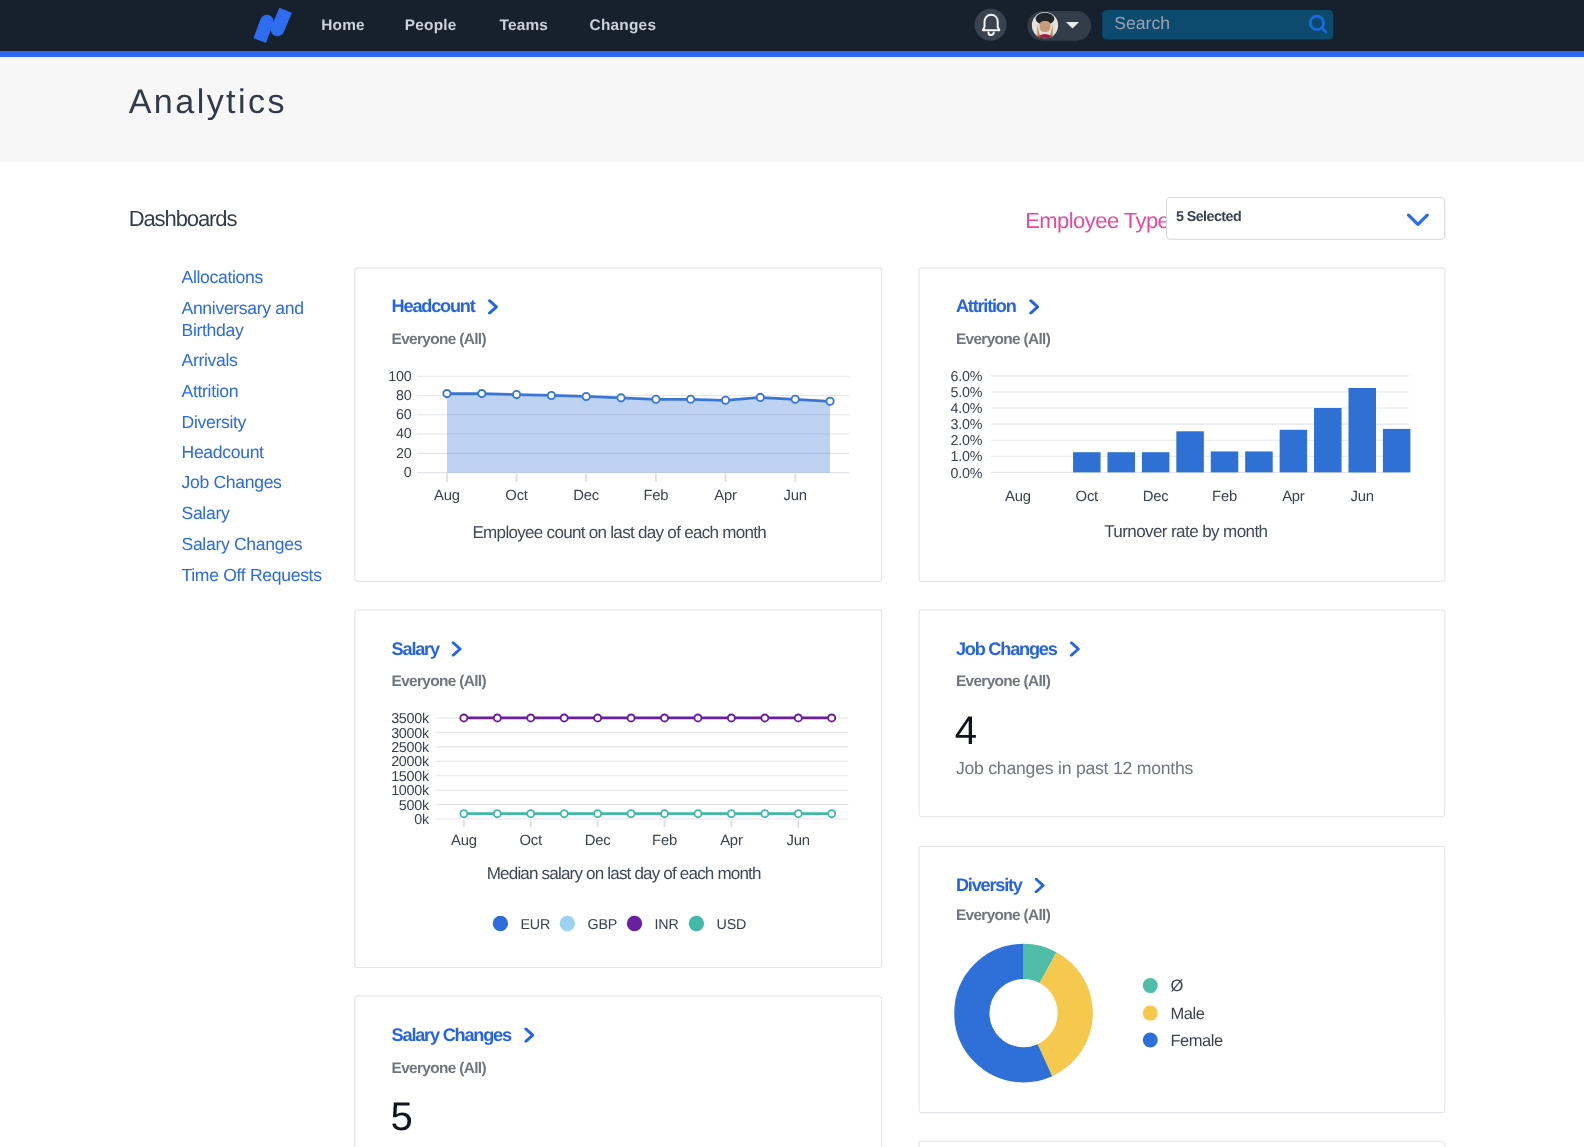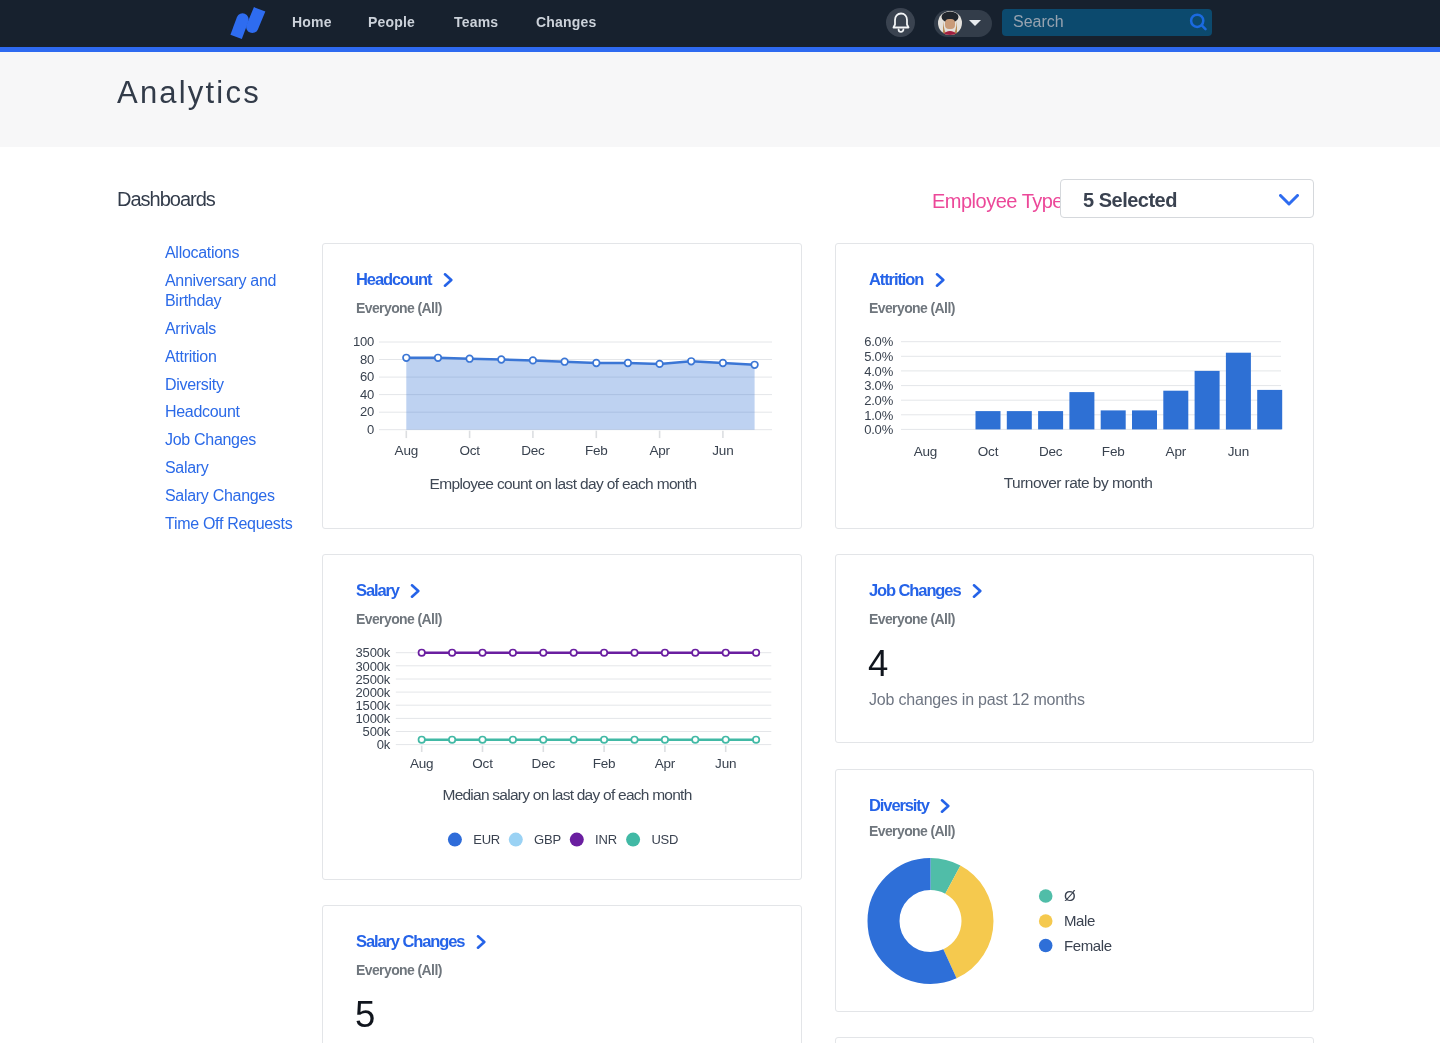--- a/index.html
+++ b/index.html
@@ -12,21 +12,21 @@
 #bellc { position:absolute; left:886px; top:8px; width:29px; height:29px; border-radius:50%; background:#3a4350; }
 #avpill { position:absolute; left:934px; top:10px; width:58px; height:27px; border-radius:13.5px; background:#333d4a; }
 #search { position:absolute; left:1002px; top:9px; width:210px; height:27px; border-radius:4px; background:#0c4a6e; }
 #search span { position:absolute; left:11px; top:4px; font-size:16px; color:#97a3b0; }
 #dashh { position:absolute; left:117px; top:188px; font-size:20px; font-weight:400; color:#333c4b; letter-spacing:-1px; }
 #slinks { position:absolute; left:117px; top:243px; width:190px; font-size:16px; color:#2b6ae8; letter-spacing:-0.3px;margin-left:48px; }
 .slink { line-height:20px; margin-bottom:7.9px; }
 #etlabel { position:absolute; left:932px; top:190px; font-size:20px; color:#ec4899; letter-spacing:-0.5px; }
 #etselect { position:absolute; left:1060px; top:179px; width:254px; height:39px; background:#fff;
              border:1px solid #d5d8dc; border-radius:4px; }
-#etselect span { position:absolute; left:22px; top:9px; font-size:20px; font-weight:600; color:#3a4250; letter-spacing:-0.5px; }
+#etselect span { position:absolute; left:8px; top:9px; font-size:13px; font-weight:600; color:#3a4250; letter-spacing:-0.5px; }
 .card { position:absolute; background:#fff; border:1px solid #e3e5e8; border-radius:3px; }
 .ctitle { position:absolute; left:33px; font-size:16.5px; font-weight:700; color:#2563e8; letter-spacing:-1.1px; }
 .tchev { margin-left:11.5px; }
 .ceveryone { position:absolute; left:33px; font-size:14px; font-weight:600; color:#6f767d; letter-spacing:-0.6px; }
 .bignum { position:absolute; left:32px; font-size:36.5px; font-weight:400; color:#10151d; }
 .bigcap { position:absolute; left:33px; font-size:16px; color:#6f7683; letter-spacing:-0.2px; }
 </style></head>
 <body>
 <div id="page">
   <div id="nav">

